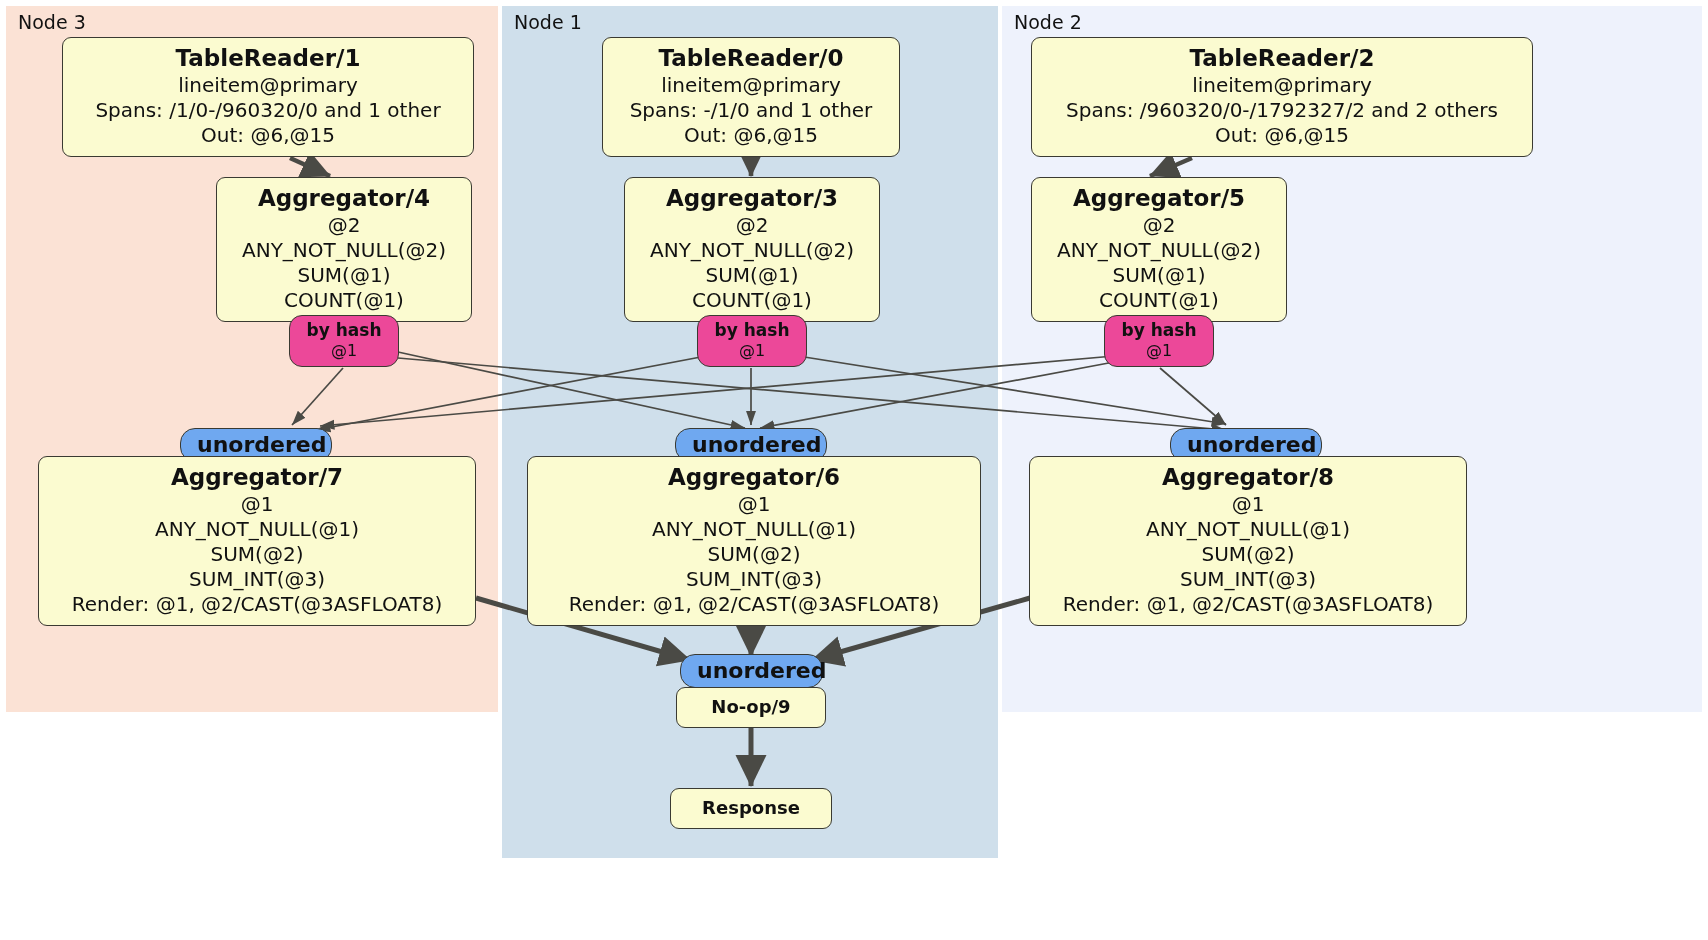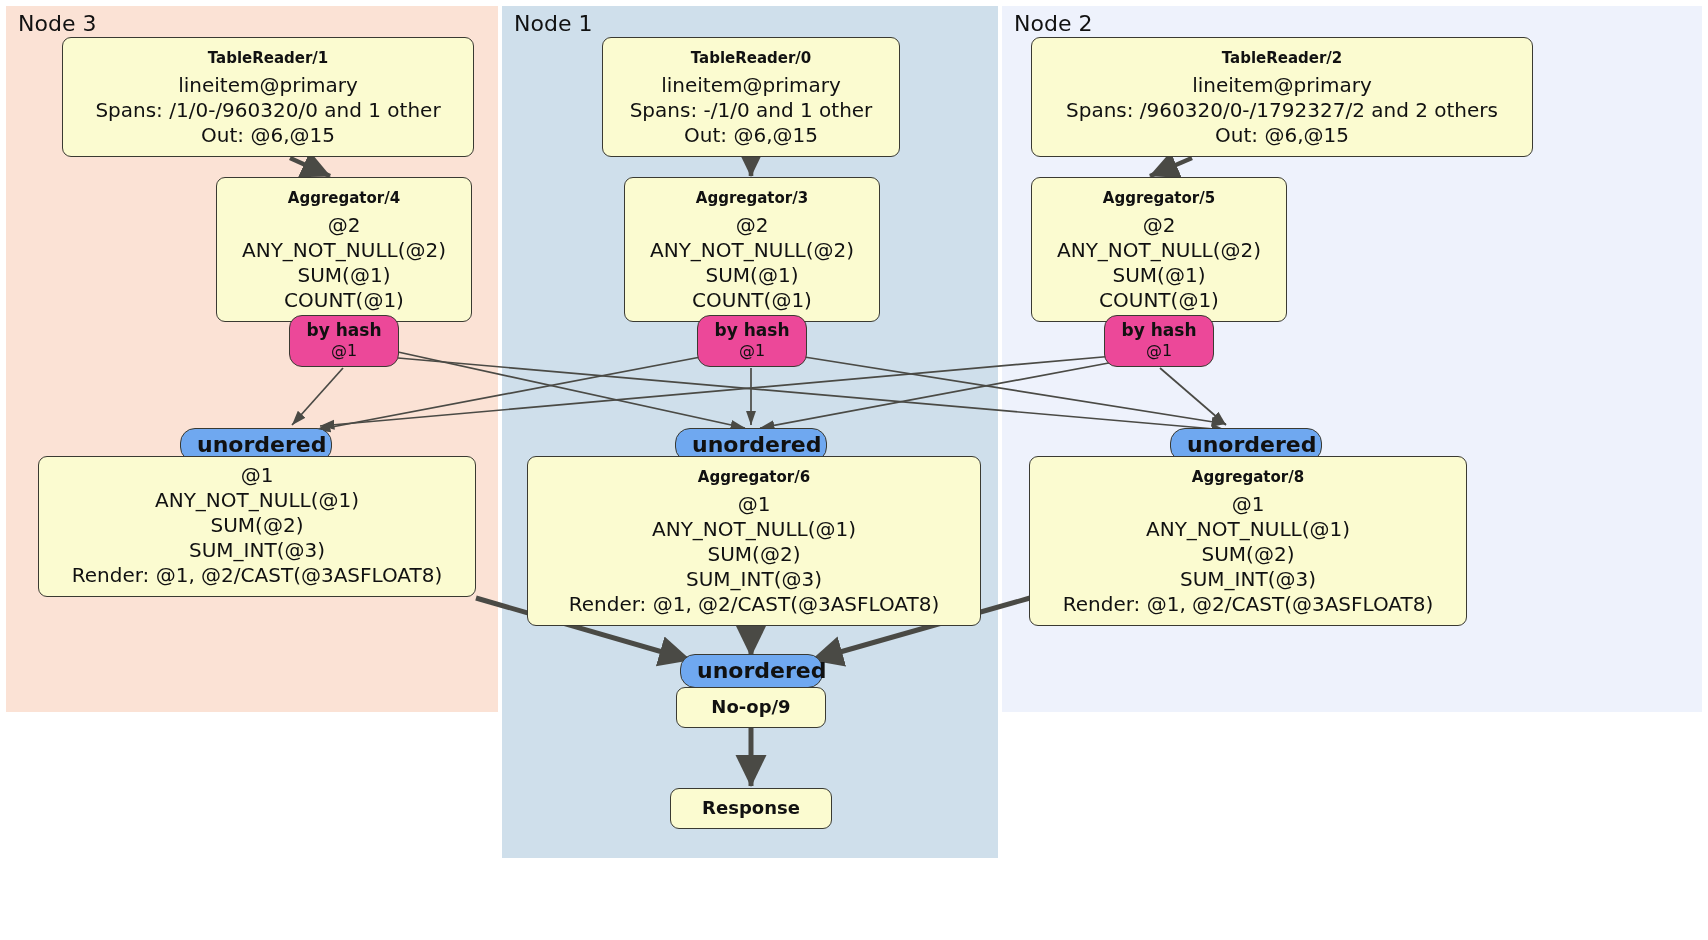--- a/index.html
+++ b/index.html
@@ -1,27 +1,27 @@
 <!DOCTYPE html>
 <html><head>
 <meta charset="utf-8">
 <style>
   html,body{margin:0;padding:0;background:#ffffff;}
   body{font-family:"DejaVu Sans","Liberation Sans",sans-serif;}
   #stage{position:relative;width:1708px;height:940px;background:#ffffff;overflow:hidden;}
 
   .node-panel{position:absolute;box-sizing:border-box;}
-  .node-label{position:absolute;font-size:22px;color:#111;white-space:nowrap;}
+  .node-label{position:absolute;font-size:19px;color:#111;white-space:nowrap;}
 
   svg.edges{position:absolute;left:0;top:0;width:1708px;height:940px;overflow:visible;}
 
   .box{position:absolute;box-sizing:border-box;background:#fbfbd0;border:1.6px solid #3a3a32;
        border-radius:9px;text-align:center;padding:6px 12px 8px 12px;
        font-size:20px;line-height:25px;color:#111;white-space:nowrap;}
-  .box .ttl{font-weight:bold;font-size:15px;line-height:29px;display:block;}
+  .box .ttl{font-weight:bold;font-size:23px;line-height:29px;display:block;}
   .box .ln{display:block;}
 
   .pill{position:absolute;box-sizing:border-box;text-align:center;border:1.4px solid #3a3a32;
         white-space:nowrap;color:#111;}
   .pill.hash{background:#ec4899;border-radius:13px;font-size:17px;line-height:21px;
         font-weight:bold;padding:4px 14px 5px 14px;}
   .pill.hash .sub{font-weight:normal;font-size:16px;line-height:20px;display:block;}
   .pill.unord{background:#6fa8f0;border-radius:15px;font-size:22px;line-height:21px;
         font-weight:bold;padding:5px 16px 6px 16px;}
 
@@ -136,20 +136,21 @@
   <div class="pill hash" style="left:1104px;top:315px;width:110px;">
     <span>by hash</span>
     <span class="sub">@1</span>
   </div>
 
   <div class="pill unord" style="left:180px;top:428px;width:152px;">unordered</div>
   <div class="pill unord" style="left:675px;top:428px;width:152px;">unordered</div>
   <div class="pill unord" style="left:1170px;top:428px;width:152px;">unordered</div>
 
   <div class="box" style="left:38px;top:456px;width:438px;">
+    <span class="ttl">Aggregator/7</span>
     <span class="ln">@1</span>
     <span class="ln">ANY_NOT_NULL(@1)</span>
     <span class="ln">SUM(@2)</span>
     <span class="ln">SUM_INT(@3)</span>
     <span class="ln">Render: @1, @2/CAST(@3ASFLOAT8)</span>
   </div>
 
   <div class="box" style="left:527px;top:456px;width:454px;text-align:center;">
     <span class="ttl">Aggregator/6</span>
     <span class="ln">@1</span>

